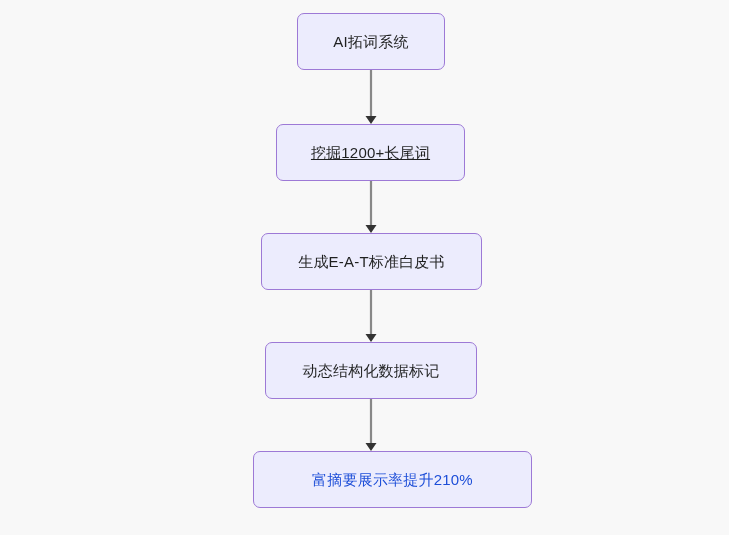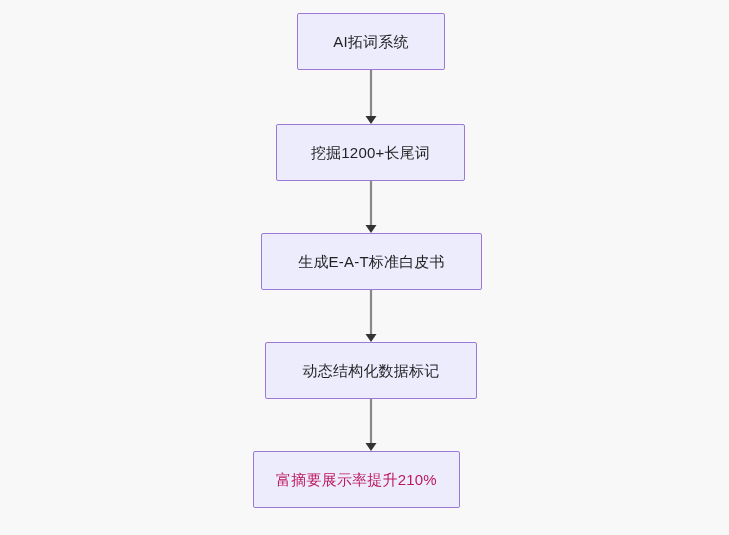--- a/index.html
+++ b/index.html
@@ -16,21 +16,21 @@
   #flowchart-canvas {
     position: relative;
     width: 729px;
     height: 535px;
   }
   .node {
     position: absolute;
     box-sizing: border-box;
     background: #ececfd;
     border: 1.6px solid #9d79d6;
-    border-radius: 2px;
+    border-radius: 7px;
     display: flex;
     align-items: center;
     justify-content: center;
     color: #1f2020;
     font-size: 15px;
     line-height: 1;
     letter-spacing: 0.2px;
     white-space: nowrap;
   }
   .node-label {
@@ -71,29 +71,29 @@
       <svg width="22" height="53">
         <line x1="11" y1="0" x2="11" y2="46" stroke="#888888" stroke-width="2.2"></line>
         <polygon points="5.5,45 16.5,45 11,53" fill="#333333"></polygon>
       </svg>
     </div>
 
   <div class="node" id="node-0" style="left: 297px; top: 13px; width: 148px; height: 57px; background: rgb(236, 236, 253); border-color: rgb(157, 121, 214); color: rgb(31, 32, 32);">
     <span class="node-label">AI拓词系统</span>
   </div>
 
-  <div class="node" id="node-1" style="left: 276px; top: 124px; width: 189px; height: 57px; background: rgb(236, 236, 253); border-color: rgb(157, 121, 214); color: rgb(31, 32, 32);">
+  <div class="node" id="node-1" style="left: 276px; top: 124px; width: 189px; height: 57px; background: rgb(236, 236, 253); border-color: rgb(157, 121, 214); color: rgb(31, 32, 32); text-decoration: underline;">
     <span class="node-label">挖掘1200+长尾词</span>
   </div>
 
   <div class="node" id="node-3" style="left: 265px; top: 342px; width: 212px; height: 57px; background: rgb(236, 236, 253); border-color: rgb(157, 121, 214); color: rgb(31, 32, 32);">
     <span class="node-label">动态结构化数据标记</span>
   </div>
 
   <div class="node" id="node-2" style="left: 261px; top: 233px; width: 221px; height: 57px; background: rgb(236, 236, 253); border-color: rgb(157, 121, 214); color: rgb(31, 32, 32);">
     <span class="node-label">生成E-A-T标准白皮书</span>
   </div>
 
-  <div class="node" id="node-4" style="left: 253px; top: 451px; width: 207px; height: 57px; background: rgb(236, 236, 253); border-color: rgb(157, 121, 214); color: #be185d;">
+  <div class="node" id="node-4" style="left: 253px; top: 451px; width: 279px; height: 57px; background: rgb(236, 236, 253); border-color: rgb(157, 121, 214); color: #1d4ed8;">
     <span class="node-label">富摘要展示率提升210%</span>
   </div>
 
 </div>
 
 </body></html>

